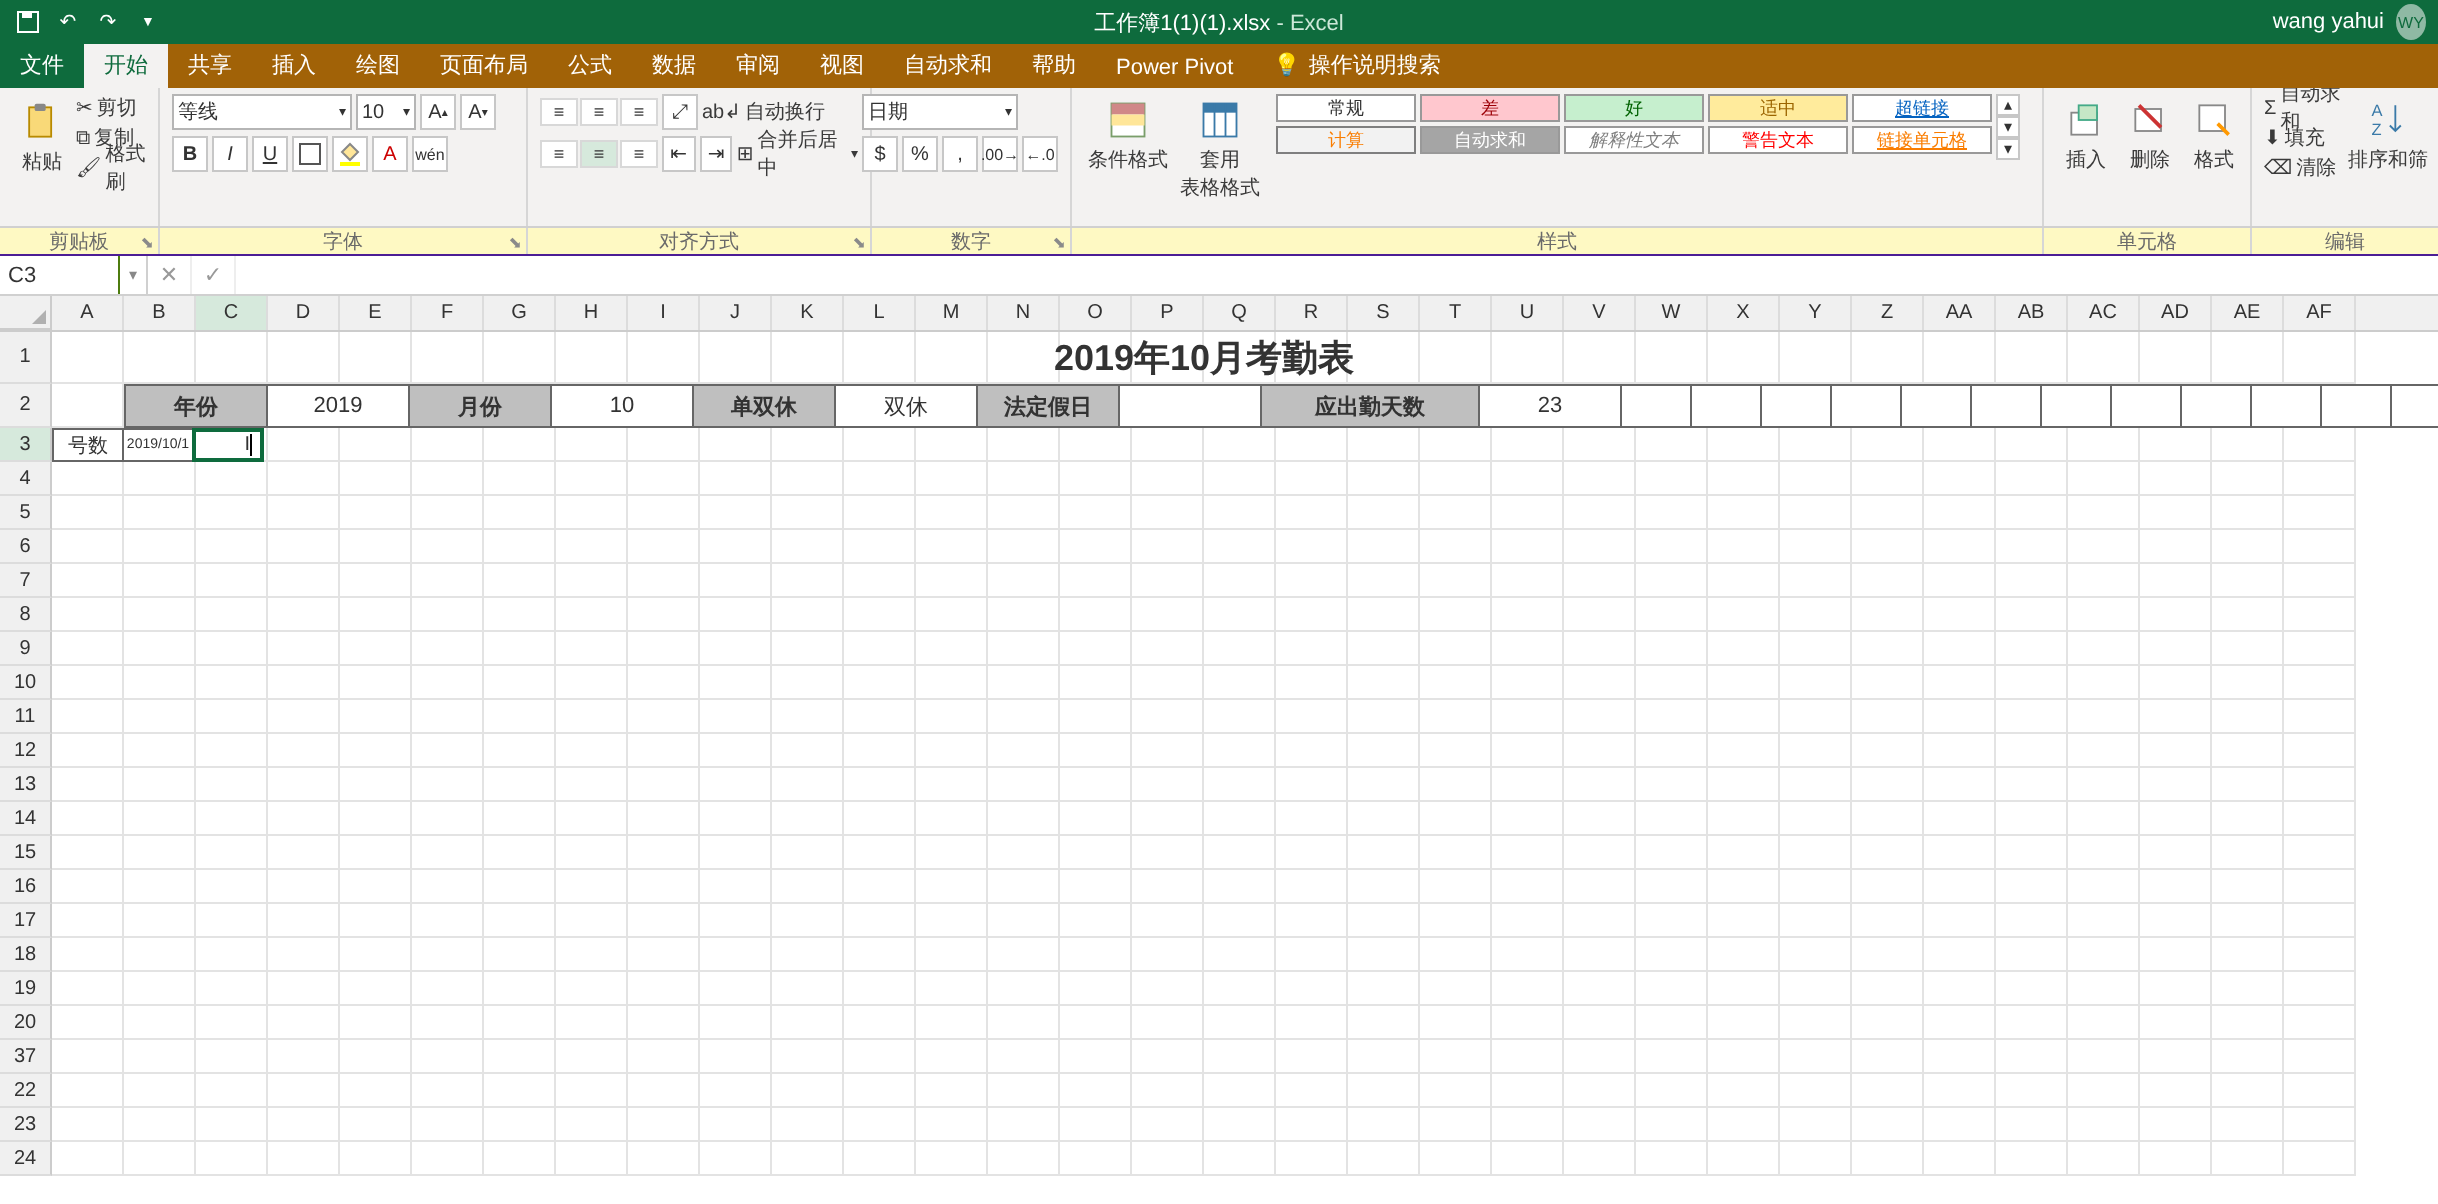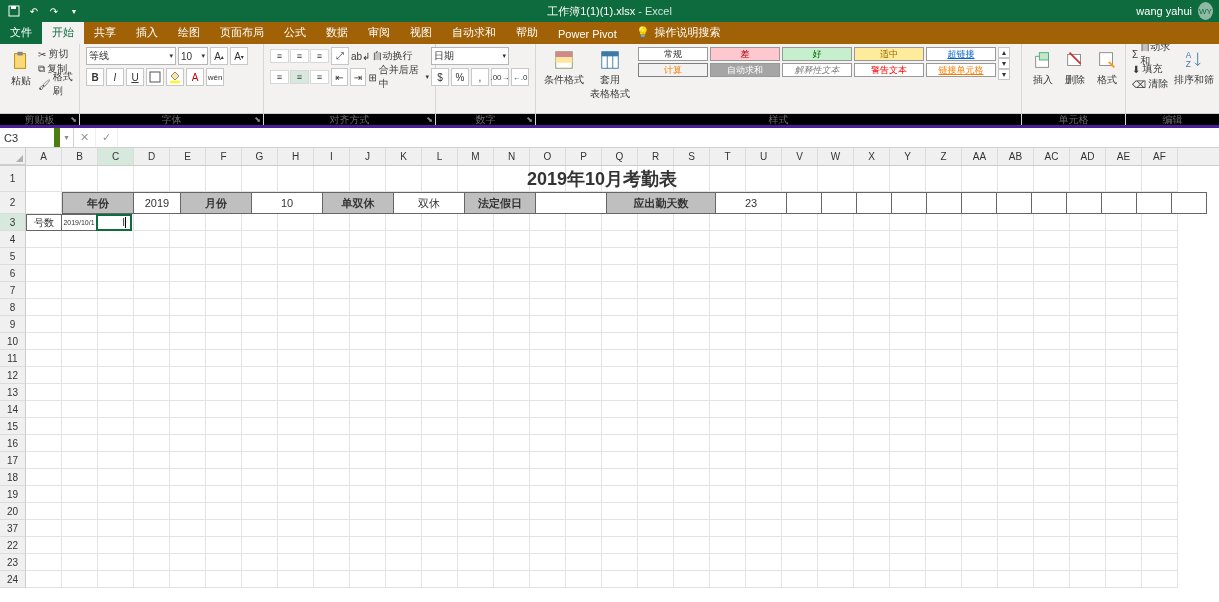--- a/index.html
+++ b/index.html
@@ -49,27 +49,27 @@
 .chip-link { color: #0563c1; text-decoration: underline; background: #fff; }
 .chip-calc { background: #f2f2f2; border: 1px solid #7f7f7f; color: #fa7d00; }
 .chip-check { background: #a5a5a5; color: #fff; }
 .chip-expl { background: #fff; color: #7f7f7f; font-style: italic; }
 .chip-warn { background: #fff; color: #ff0000; }
 .chip-link2 { background: #fff; color: #fa7d00; text-decoration: underline; }
 .style-scroll { width: 12px; display: flex; flex-direction: column; }
 .style-scroll .sbtn { flex: 1; border: 1px solid #c7c7c7; background: #fff; font-size: 8px; display: flex; align-items: center; justify-content: center; cursor: pointer; }
 
 
-.ribbon-groups-row { height: 14px; display: flex; background: #000000; border-bottom: 3px solid #4c1d95; font-size: 10px; color: #6a6a6a; }
+.ribbon-groups-row { height: 14px; display: flex; background: #fef9c3; border-bottom: 1px solid #4c1d95; font-size: 10px; color: #6a6a6a; }
 .gl { border-right: 1px solid #d6d6d6; text-align: center; display: flex; align-items: center; justify-content: center; position: relative; }
 .gl .dlg { position: absolute; right: 2px; bottom: 1px; font-size: 8px; color: #8a8a8a; cursor: pointer; }
 
 
 .fxbar { height: 20px; border-bottom: 1px solid #d0d0d0; display: flex; align-items: stretch; background: #fff; }
-.namebox { width: 60px; border-right: 6px solid #4d7c0f; padding: 0 4px; display: flex; align-items: center; font-size: 11px; }
+.namebox { width: 60px; border-right: 1px solid #4d7c0f; padding: 0 4px; display: flex; align-items: center; font-size: 11px; }
 .namebox-dd { width: 14px; display: flex; align-items: center; justify-content: center; border-right: 1px solid #d0d0d0; color: #888; cursor: pointer; font-size: 8px; }
 .fx-btn { width: 22px; display: flex; align-items: center; justify-content: center; border-right: 1px solid #eee; color: #999; font-size: 11px; cursor: pointer; }
 .fx-btn.fx { font-style: italic; color: #666; margin-top: 31px; }
 .formula-input { flex: 1; padding: 0 4px; display: flex; align-items: center; }
 
 
 .grid-area { position: relative; height: 454px; overflow: hidden; background: #fff; }
 .col-headers { display: flex; height: 18px; background: #f0f0f0; border-bottom: 1px solid #ccc; }
 .sel-all { width: 26px; background: #f0f0f0; border-right: 1px solid #ccc; border-bottom: 1px solid #ccc; position: relative; cursor: pointer; }
 .sel-all::after { content: ""; position: absolute; right: 2px; bottom: 2px; width: 0; height: 0; border-left: 7px solid transparent; border-bottom: 7px solid #b0b0b0; }
@@ -1268,21 +1268,21 @@
         <div class="cell"></div>
         <div class="cell"></div>
       </div>
     </div>
 
   <div class="title-cell">2019年10月考勤表</div>
 
   <div class="r2-strip">
     <div style="width:36px;"></div>
     <div class="hcell hlabel" style="width:72px;">年份</div>
-    <div class="hcell hval" style="width:48px;">2019</div>
+    <div class="hcell hval" style="width:72px;">2019</div>
     <div class="hcell hlabel" style="width:72px;">月份</div>
     <div class="hcell hval" style="width:72px;">10</div>
     <div class="hcell hlabel" style="width:72px;">单双休</div>
     <div class="hcell hval" style="width:72px;">双休</div>
     <div class="hcell hlabel" style="width:72px;">法定假日</div>
     <div class="hcell hval" style="width:72px;"></div>
     <div class="hcell hlabel" style="width:110px;">应出勤天数</div>
     <div class="hcell hval" style="width:72px;">23</div>
     <div class="hcell hval" style="width:36px;"></div>
     <div class="hcell hval" style="width:36px;"></div>

